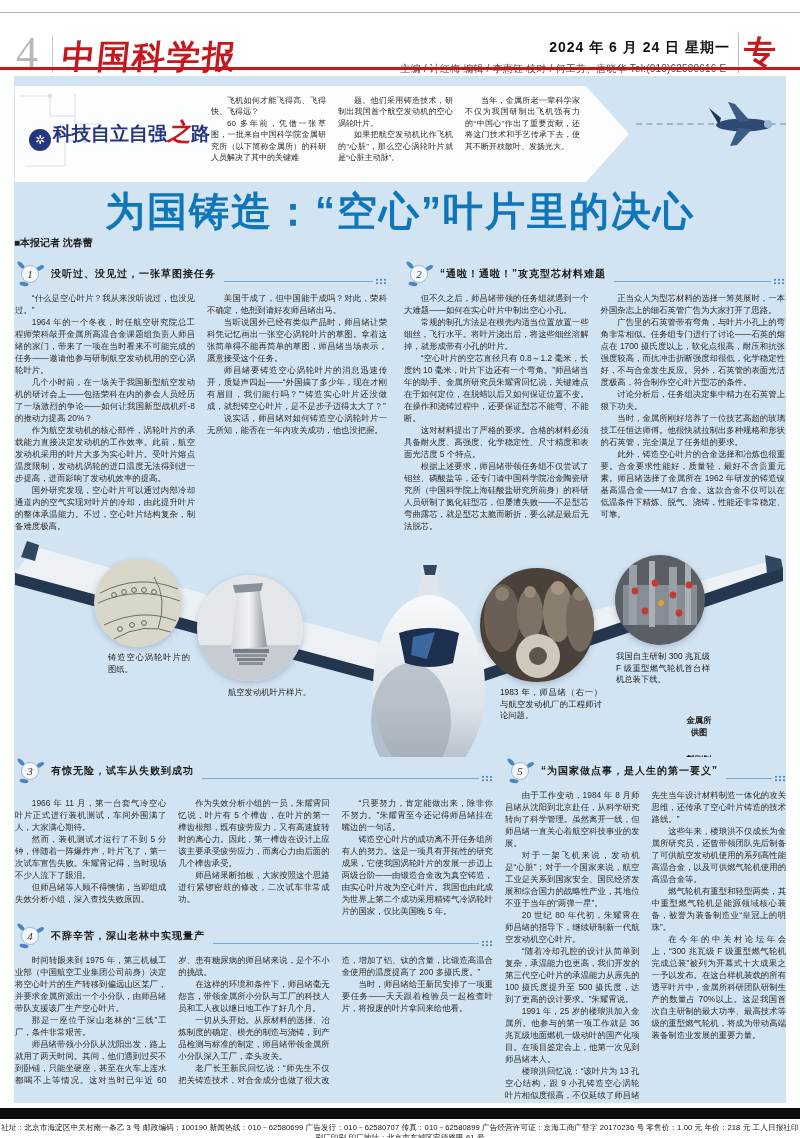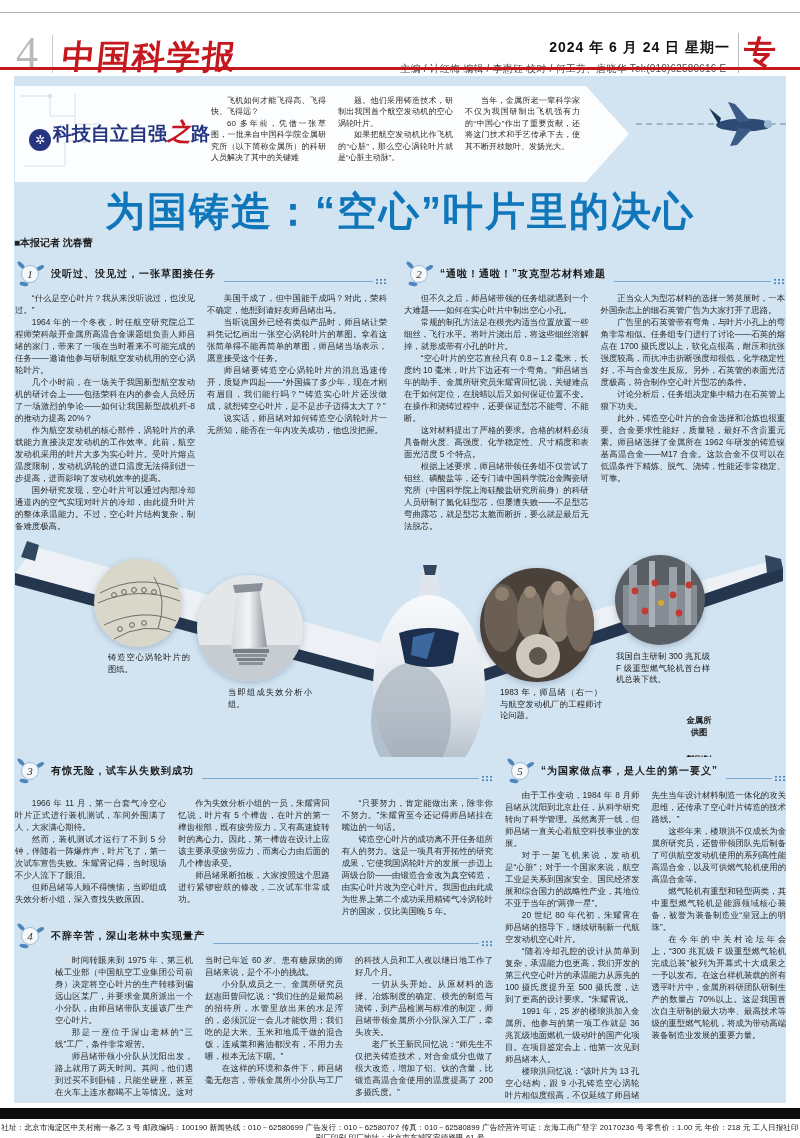--- a/index.html
+++ b/index.html
@@ -75,21 +75,21 @@
   #cap2{left:213px;top:152px;width:84px;}
   #cap3{left:485px;top:152px;width:102px;}
   #cap4{left:601px;top:116px;width:94px;}
   #credit{left:652px;top:164px;width:64px;font-size:8.3px;font-weight:bold;line-height:11.5px;text-align:center;color:#1a1a1a;}
   #credit p{margin:16px;}
 
   
   #sec3{left:1px;top:681px;width:478px;}
   #sec3 .body-text{height:128px;margin-top:12px;}
   #sec4{left:1px;top:846px;width:478px;}
-  #sec4 .body-text{height:146px;margin-top:4px;margin-left:40px;}
+  #sec4 .body-text{height:146px;margin-top:4px;}
   #sec5{left:491px;top:681px;width:281px;}
   #sec5 .body-text{height:312px;margin-top:4px;}
 
   
   #black-bar{left:0;top:1108px;width:800px;height:11px;background:#0d0d0d;}
   #footer-line{left:0;top:1123px;width:800px;text-align:center;font-size:7.6px;color:#111;letter-spacing:0.1px;}
 </style>
 </head>
 <body>
 
@@ -189,20 +189,21 @@
     </div>
     <div class="body-text cols2">
         <p>但不久之后，师昌绪带领的任务组就遇到一个大难题——如何在实心叶片中制出空心小孔。</p>
         <p>常规的制孔方法是在模壳内适当位置放置一些细丝，飞行水平。将叶片浇出后，将这些细丝溶解掉，就形成带有小孔的叶片。</p>
         <p>“空心叶片的空芯直径只有 0.8～1.2 毫米，长度约 10 毫米，叶片下边还有一个弯角。”师昌绪当年的助手、金属所研究员朱耀霄回忆说，关键难点在于如何定位，在脱蜡以后又如何保证位置不变。在操作和浇铸过程中，还要保证型芯不能弯、不能断。</p>
         <p>这对材料提出了严格的要求。合格的材料必须具备耐火度、高强度、化学稳定性、尺寸精度和表面光洁度 5 个特点。</p>
         <p>根据上述要求，师昌绪带领任务组不仅尝试了钼丝、磷酸盐等，还专门请中国科学院冶金陶瓷研究所（中国科学院上海硅酸盐研究所前身）的科研人员研制了氮化硅型芯，但屡遭失败——不是型芯弯曲露芯，就是型芯太脆而断折，要么就是最后无法脱芯。</p>
         <p>正当众人为型芯材料的选择一筹莫展时，一本外国杂志上的细石英管广告为大家打开了思路。</p>
         <p>广告里的石英管带有弯角，与叶片小孔上的弯角非常相似。任务组专门进行了讨论——石英的熔点在 1700 摄氏度以上，软化点很高，耐压和抗张强度较高，而抗冲击折断强度却很低，化学稳定性好，不与合金发生反应。另外，石英管的表面光洁度极高，符合制作空心叶片型芯的条件。</p>
         <p>讨论分析后，任务组决定集中精力在石英管上狠下功夫。</p>
+        <p>当时，金属所刚好培养了一位技艺高超的玻璃技工任恒达师傅。他很快就拉制出多种规格和形状的石英管，完全满足了任务组的要求。</p>
         <p>此外，铸造空心叶片的合金选择和冶炼也很重要。合金要求性能好，质量轻，最好不含贵重元素。师昌绪选择了金属所在 1962 年研发的铸造镍基高温合金——M17 合金。这款合金不仅可以在低温条件下精炼、脱气、浇铸，性能还非常稳定、可靠。</p>
       </div>
   </div>
 
   <div class="abs" id="art-band">
     <svg class="abs" id="plane-svg" viewBox="0 0 770 222">
       <defs>
         <linearGradient id="fuse" x1="0" y1="0" x2="0" y2="1">
           <stop offset="0" stop-color="#f8fafc"></stop>
             <stop offset="0.6" stop-color="#dde4ea"></stop>
@@ -295,21 +296,21 @@
             <circle cx="58" cy="40" r="3.4"></circle>
           <circle cx="74" cy="30" r="3.4"></circle>
             <circle cx="30" cy="56" r="3.4"></circle>
             <circle cx="64" cy="58" r="3.4"></circle>
         </g>
         <circle cx="46" cy="48" r="3" fill="#d9a62e"></circle>
       </svg>
     </div>
 
     <div class="abs caption" id="cap1">铸造空心涡轮叶片的图纸。</div>
-    <div class="abs caption" id="cap2">当即组成失效分析小组。</div>
+    <div class="abs caption" id="cap2">航空发动机叶片样片。</div>
     <div class="abs caption" id="cap3">1983 年，师昌绪（右一）与航空发动机厂的工程师讨论问题。</div>
     <div class="abs caption" id="cap4">我国自主研制 300 兆瓦级 F 级重型燃气轮机首台样机总装下线。</div>
     <div class="abs" id="credit">
         <p>金属所供图</p>
         <p>郭刚制版</p>
       </div>
   </div>
 
   <div class="abs" id="sec3">
     <div class="sec-head">
@@ -345,21 +346,20 @@
         <text x="15" y="19" text-anchor="middle" font-size="11" font-style="italic" font-family="Liberation Serif,serif" fill="#333">4</text>
       </svg>
       <span class="sec-title">不辞辛苦，深山老林中实现量产</span>
       <span class="sec-line"></span>
       <span class="sec-dots"></span>
     </div>
     <div class="body-text cols3">
         <p>时间转眼来到 1975 年，第三机械工业部（中国航空工业集团公司前身）决定将空心叶片的生产转移到偏远山区某厂，并要求金属所派出一个小分队，由师昌绪带队支援该厂生产空心叶片。</p>
         <p>那是一座位于深山老林的“三线”工厂，条件非常艰苦。</p>
         <p>师昌绪带领小分队从沈阳出发，路上就用了两天时间。其间，他们遇到过买不到卧铺，只能坐硬座，甚至在火车上连水都喝不上等情况。这对当时已年近 60 岁、患有糖尿病的师昌绪来说，是个不小的挑战。</p>
-        <p>小分队成员之一、金属所研究员赵惠田曾回忆说：“我们住的是最简易的招待所，水管里放出来的水是浑的，必须沉淀一会儿才能饮用；我们吃的是大米、玉米和地瓜干做的混合饭，连咸菜和酱油都没有，不用力去嚼，根本无法下咽。”</p>
         <p>在这样的环境和条件下，师昌绪毫无怨言，带领金属所小分队与工厂的科技人员和工人夜以继日地工作了好几个月。</p>
         <p>一切从头开始。从原材料的选择、冶炼制度的确定、模壳的制造与浇铸，到产品检测与标准的制定，师昌绪带领金属所小分队深入工厂，牵头攻关。</p>
         <p>老厂长王新民回忆说：“师先生不仅把关铸造技术，对合金成分也做了很大改造，增加了铝、钛的含量，比锻造高温合金使用的温度提高了 200 多摄氏度。”</p>
         <p>当时，师昌绪给王新民安排了一项重要任务——天天跟着检验员一起检查叶片，将报废的叶片拿回来给他看。</p>
       </div>
   </div>
 
   <div class="abs" id="sec5">
     <div class="sec-head">
       <svg class="badge" viewBox="0 0 30 30">

